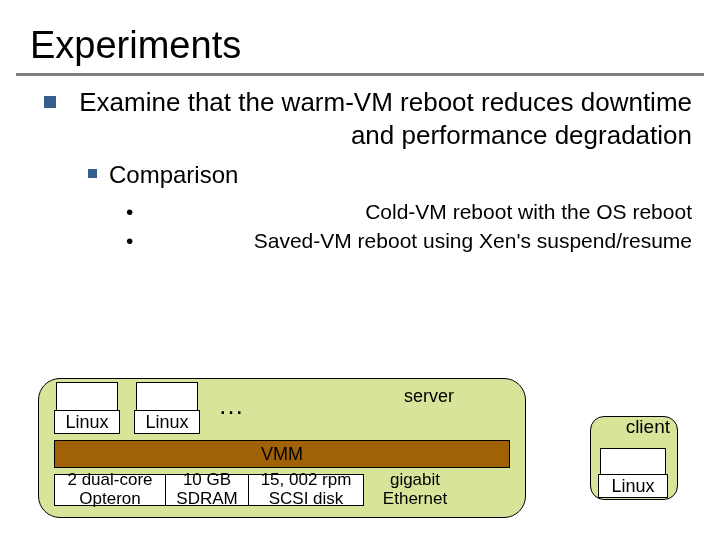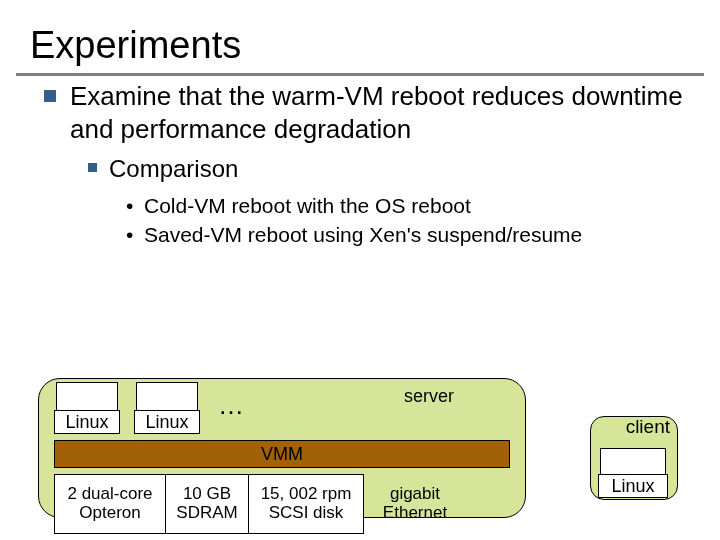--- a/index.html
+++ b/index.html
@@ -16,21 +16,22 @@
     font-size: 38px;
     font-weight: normal;
     padding: 24px 0 6px 30px;
   }
   .title-underline {
     height: 3px;
     background: #808080;
     margin: 0 16px 0 16px;
   }
   .content {
-    padding: 4px 28px 0 44px;
+    padding: 10px 28px 0 44px;
+    text-align: right;
   }
   .bullet-row {
     display: flex;
     align-items: flex-start;
   }
   .sq-bullet {
     width: 12px;
     height: 12px;
     background: #355e8c;
     flex: 0 0 12px;
@@ -127,21 +128,21 @@
   }
   .hw-row {
     position: absolute;
     left: 16px;
     top: 96px;
     width: 456px;
     display: flex;
     z-index: 2;
   }
   .hw-box {
-    height: 60px;
+    height: 32px;
     display: flex;
     align-items: center;
     justify-content: center;
     text-align: center;
     font-size: 17px;
     line-height: 1.1;
     padding: 12px 4px;
   }
   .hw1 { width: 112px; }
   .hw2 { width: 84px; margin-left: -1px; }

